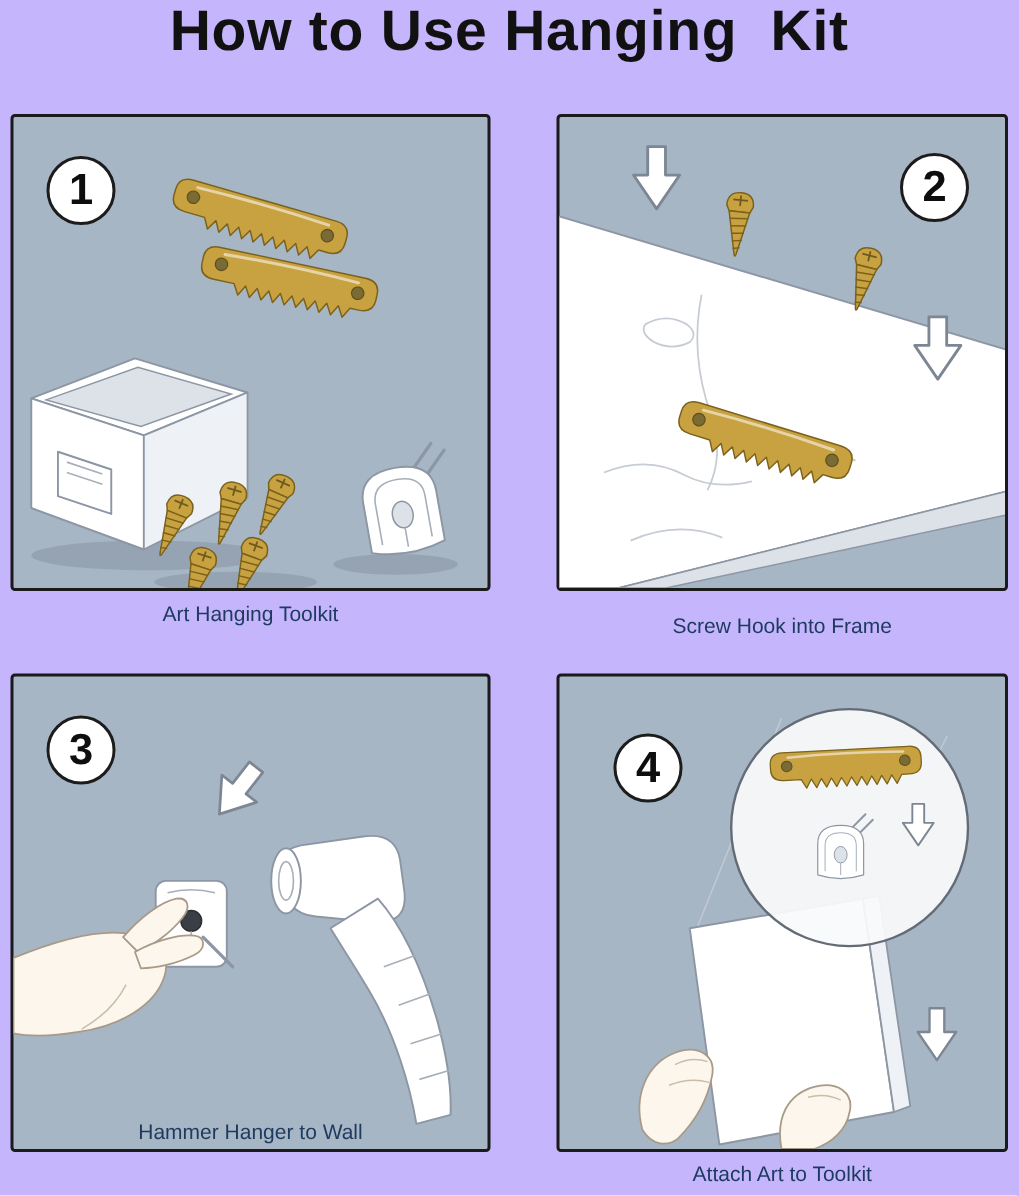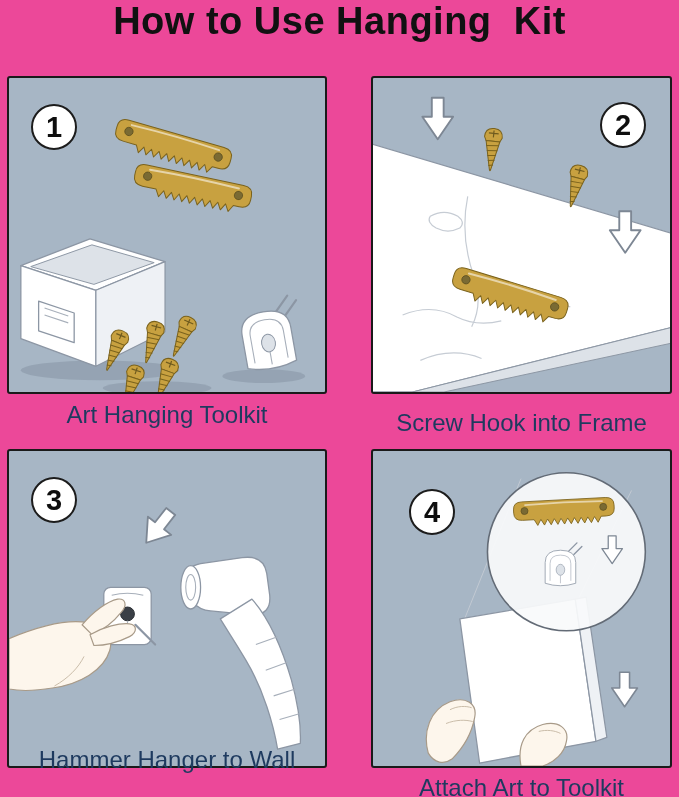--- a/index.html
+++ b/index.html
@@ -1,19 +1,19 @@
 <!DOCTYPE html>
 <html style="--panel-background: #a7b6c5; --panel-border: #1a1a1a; --brass: #c8a140; --brass-dark: #7a621c; --caption-text: #1e3a5f; --title-text: #111111;"><head>
 <meta charset="utf-8">
 <style>
   * { box-sizing: border-box; margin: 0; padding: 0; }
   html, body { background: #ffffff; }
   body { font-family: "Liberation Sans", sans-serif; }
 
-  .page { position: relative; width: 679px; height: 797px; background: #ec4899; overflow: hidden; }
+  .page { position: relative; width: 679px; height: 797px; background: #c4b5fd; overflow: hidden; }
 
   .title {
     position: absolute; top: 0px; left: 0; width: 100%;
     text-align: center; font-size: 38px; font-weight: 600;
     color: var(--title-text, #111); letter-spacing: 0.5px; white-space: pre;
   }
 
   .panel {
     position: absolute;
     background: var(--panel-background, #a7b6c5);
@@ -31,21 +31,21 @@
     position: absolute; width: 46px; height: 46px; border-radius: 50%;
     background: #fff; border: 2px solid #1c1c1c; z-index: 2;
     display: flex; align-items: center; justify-content: center;
     font-size: 29px; font-weight: 700; color: #0e0e0e;
   }
   #panel1 .badge { left: 22px; top: 26px; }
   #panel2 .badge { right: 24px; top: 24px; }
   #panel3 .badge { left: 22px; top: 26px; }
   #panel4 .badge { left: 36px; top: 38px; }
 
-  .caption { position: absolute; text-align: center; font-size: 24px; color: var(--caption-text, #1e3a5f); }
+  .caption { position: absolute; text-align: center; font-size: 14px; color: var(--caption-text, #1e3a5f); }
   #cap1 { left: 7px;   top: 401px; width: 320px; }
   #cap2 { left: 371px; top: 409px; width: 301px; }
   #cap3 { left: 7px;   top: 746px; width: 320px; }
   #cap4 { left: 371px; top: 774px; width: 301px; }
 
   
   .metal        { fill: var(--brass, #c8a140); stroke: var(--brass-dark, #7a621c); stroke-width: 1; stroke-linejoin: round; }
   .metal-shine  { fill: none; stroke: rgba(255,255,255,0.55); stroke-width: 2; stroke-linecap: round; }
   .metal-hole   { fill: #7a6a33; stroke: #5e501f; stroke-width: 0.8; }
   .screw-slot   { stroke: #6e5a1e; stroke-width: 1.2; fill: none; }

